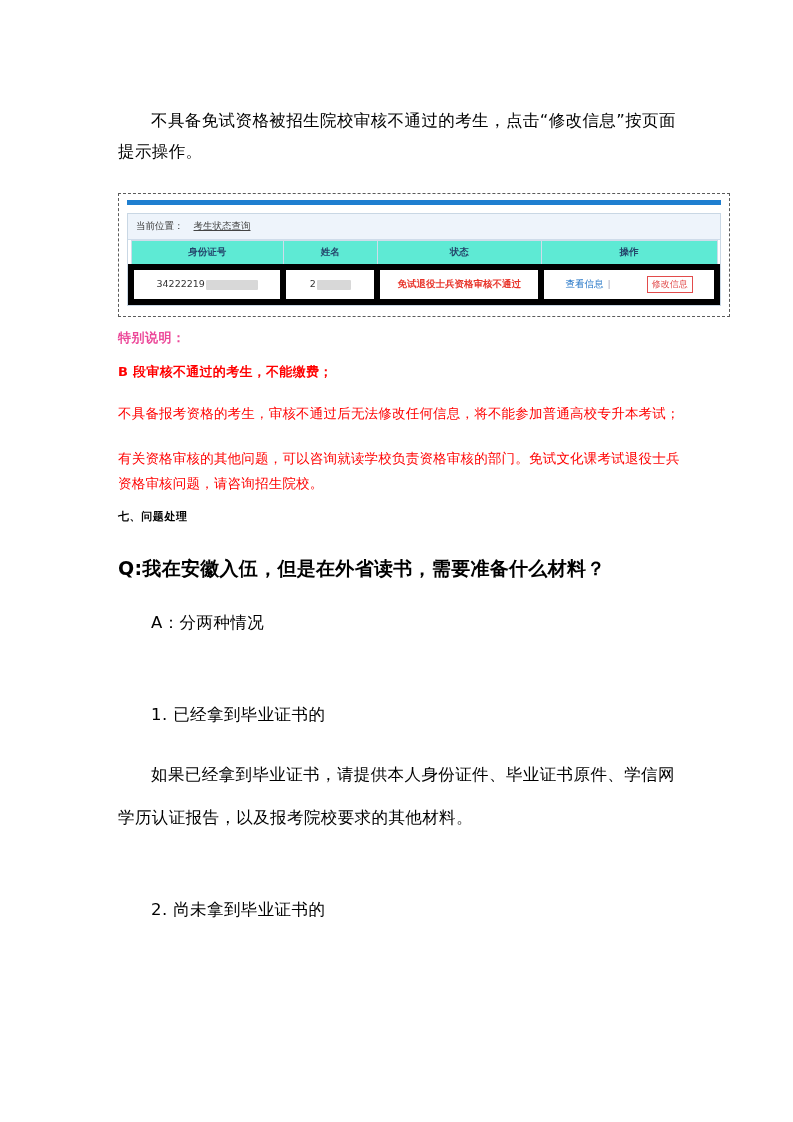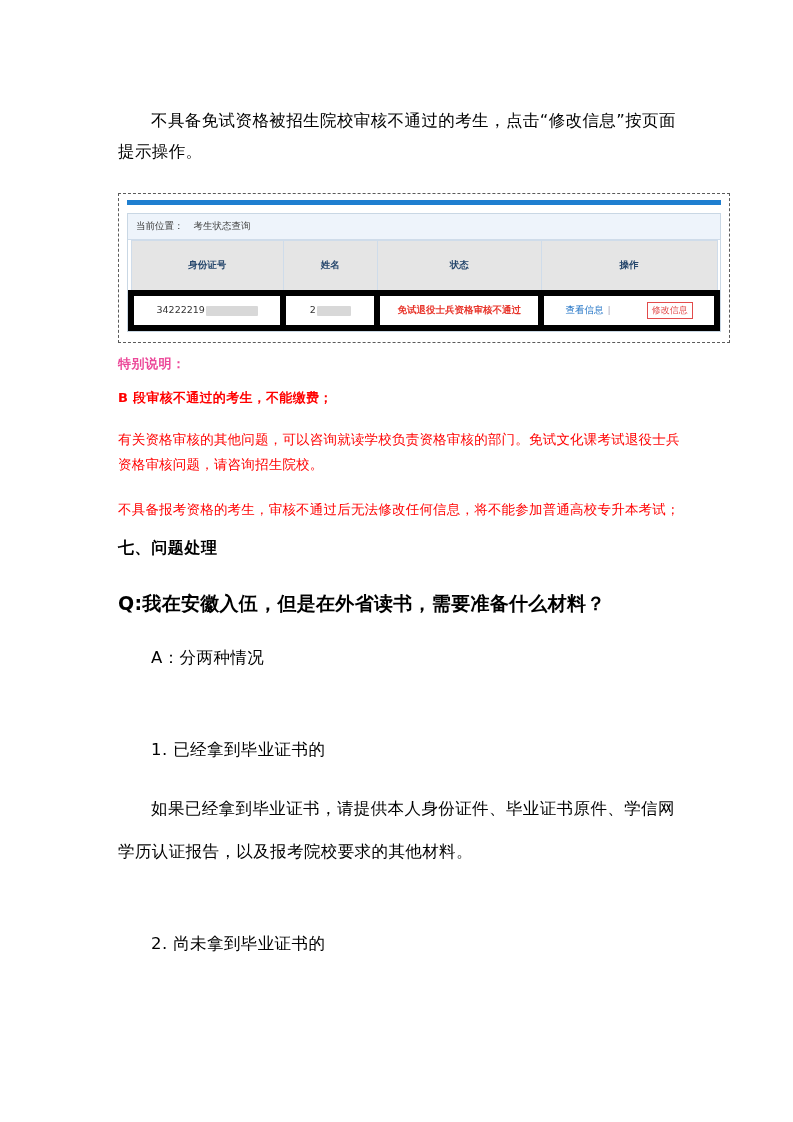--- a/index.html
+++ b/index.html
@@ -65,35 +65,35 @@
   }
   .panel-head {
     background: #eef4fb;
     border-bottom: 1px solid #cfdcea;
     font-family: "DejaVu Sans", sans-serif;
     font-size: 9.5px;
     color: #333;
     padding: 6px 8px;
   }
   .panel-head .loc-label { color: #333; }
-  .panel-head .loc-val { color: #444; margin-left: 10px; }
+  .panel-head .loc-val { color: #444; margin-left: 10px; text-decoration: underline; }
 
   table.status {
     width: 100%;
     border-collapse: collapse;
     font-family: "DejaVu Sans", sans-serif;
     font-size: 9.5px;
     background: #fff;
   }
   table.status th {
-    background: #e5e5e5;
+    background: #5eead4;
     border: 1px solid #cfdcea;
     color: #24456b;
     font-weight: bold;
-    padding: 18px 4px;
+    padding: 5px 4px;
     text-align: center;
   }
   table.status td {
     border: 6px solid #000000;
     padding: 6px 4px;
     text-align: center;
     color: #333;
     background: #fff;
     height: 16px;
   }
@@ -155,21 +155,21 @@
     font-size: 13.5px;
     line-height: 25px;
     color: #ff0000;
     letter-spacing: 0.2px;
   }
 
   
   .sec-head {
     font-family: "DejaVu Sans", sans-serif;
     font-weight: bold;
-    font-size: 16px;
+    font-size: 11px;
     letter-spacing: 0.6px;
   }
   .qa-q {
     margin-top: 32px;
     font-family: "DejaVu Sans", sans-serif;
     font-weight: bold;
     font-size: 19px;
     letter-spacing: 0.3px;
   }
   .body-par {
@@ -221,22 +221,22 @@
                 <td><span class="act-link">查看信息</span><span class="act-sep">|</span><span class="act-btn">修改信息</span></td>
               </tr>
             </tbody>
           </table>
         </div>
       </div>
     </div>
 
     <p class="note-title">特别说明：</p>
     <p class="note-red-bold">B 段审核不通过的考生，不能缴费；</p>
+    <p class="note-red">不具备报考资格的考生，审核不通过后无法修改任何信息，将不能参加普通高校专升本考试；</p>
     <p class="note-red">有关资格审核的其他问题，可以咨询就读学校负责资格审核的部门。免试文化课考试退役士兵资格审核问题，请咨询招生院校。</p>
-    <p class="note-red">不具备报考资格的考生，审核不通过后无法修改任何信息，将不能参加普通高校专升本考试；</p>
 
     <p class="sec-head">七、问题处理</p>
     <p class="qa-q">Q:我在安徽入伍，但是在外省读书，需要准备什么材料？</p>
     <p class="body-par">A：分两种情况</p>
     <div class="gap-sm"></div>
     <p class="list-item">1. 已经拿到毕业证书的</p>
     <p class="body-par tight">如果已经拿到毕业证书，请提供本人身份证件、毕业证书原件、学信网学历认证报告，以及报考院校要求的其他材料。</p>
     <div class="gap-sm"></div>
     <p class="list-item">2. 尚未拿到毕业证书的</p>
 

